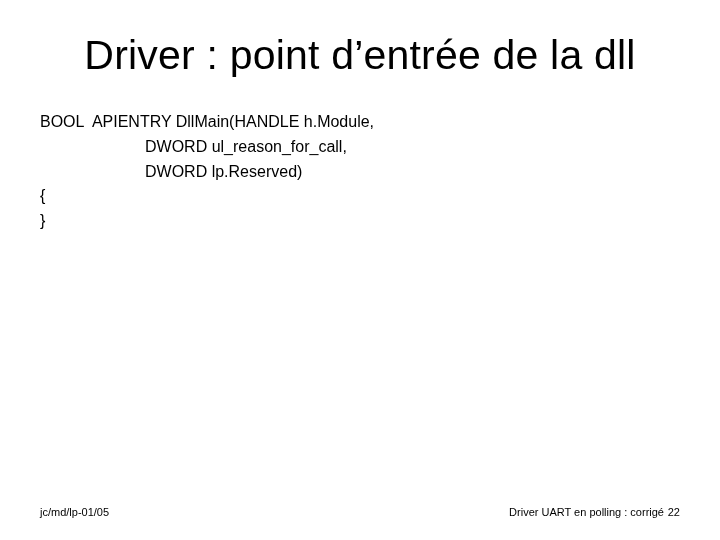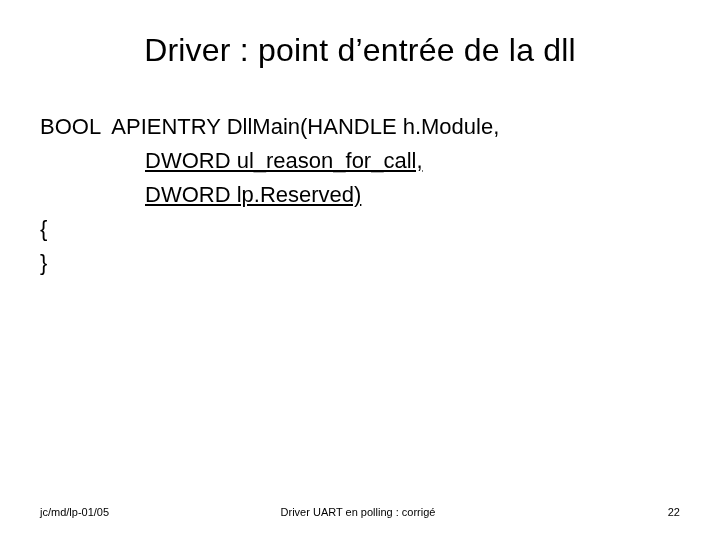--- a/index.html
+++ b/index.html
@@ -17,50 +17,50 @@
     width: 720px;
     height: 540px;
     box-sizing: border-box;
   }
   .title {
     position: absolute;
     top: 32px;
     left: 0;
     width: 100%;
     text-align: center;
-    font-size: 32px;
+    font-size: 41px;
     font-weight: 400;
     letter-spacing: 0.2px;
   }
   .body {
     position: absolute;
     top: 110px;
     left: 40px;
     right: 48px;
-    font-size: 22px;
+    font-size: 16px;
     line-height: 1.55;
   }
   .body .line { white-space: pre; }
-  .indent1 { padding-left: 105px; text-decoration: underline; }
+  .indent1 { padding-left: 105px; }
   .indent2 { padding-left: 92px; }
   .footer {
     position: absolute;
     bottom: 22px;
     left: 40px;
     right: 40px;
     font-size: 11px;
     display: flex;
     justify-content: space-between;
     align-items: baseline;
   }
   .footer .center {
     position: absolute;
     left: 0;
-    right: 4px;
-    text-align: center;
+    right: 16px;
+    text-align: right;
   }
   .footer .left, .footer .right { position: relative; z-index: 1; }
 </style>
 </head>
 <body>
 
 <div class="slide">
 
   <div class="title">Driver : point d’entrée de la dll</div>
 

